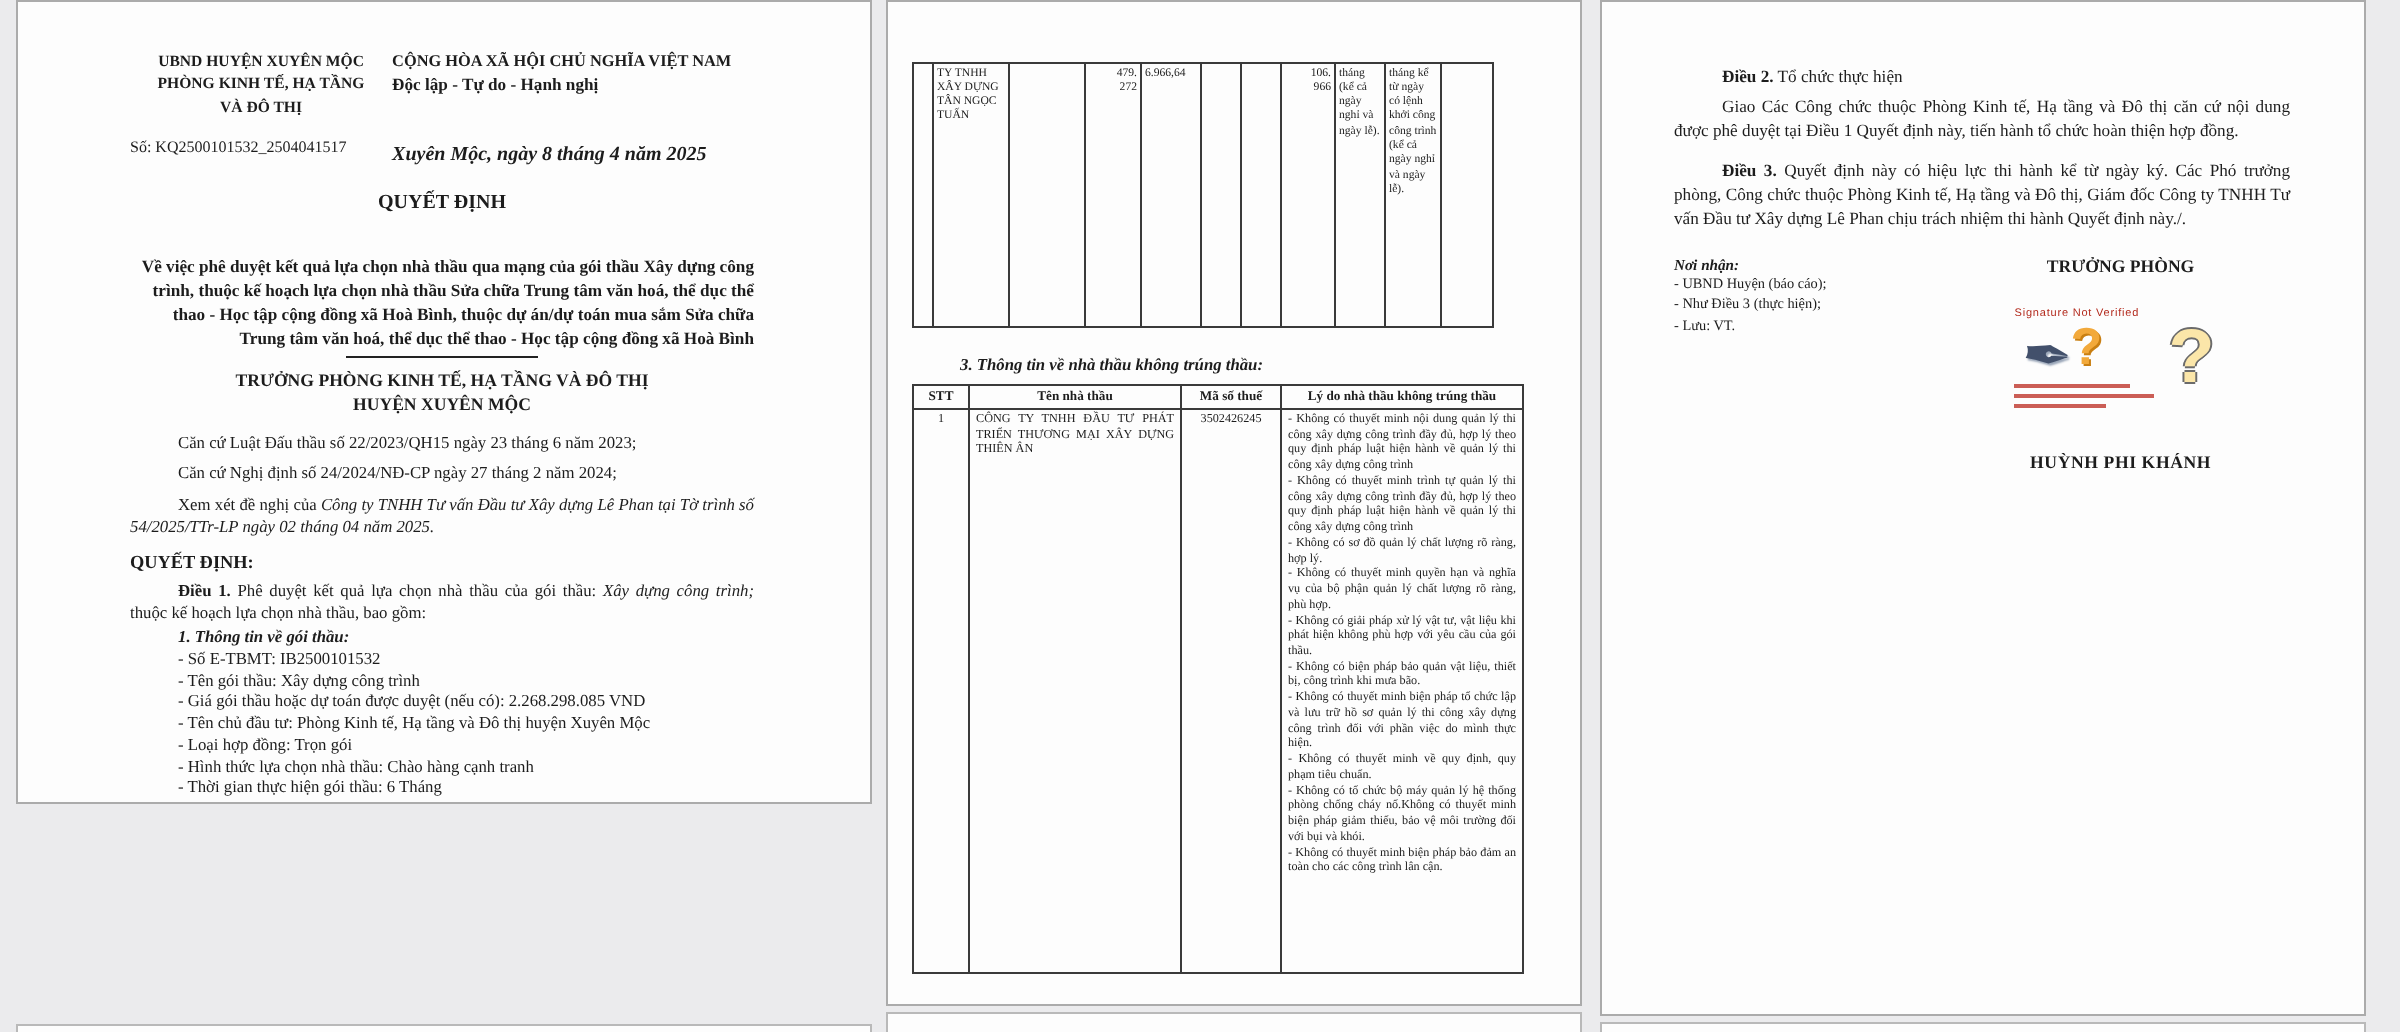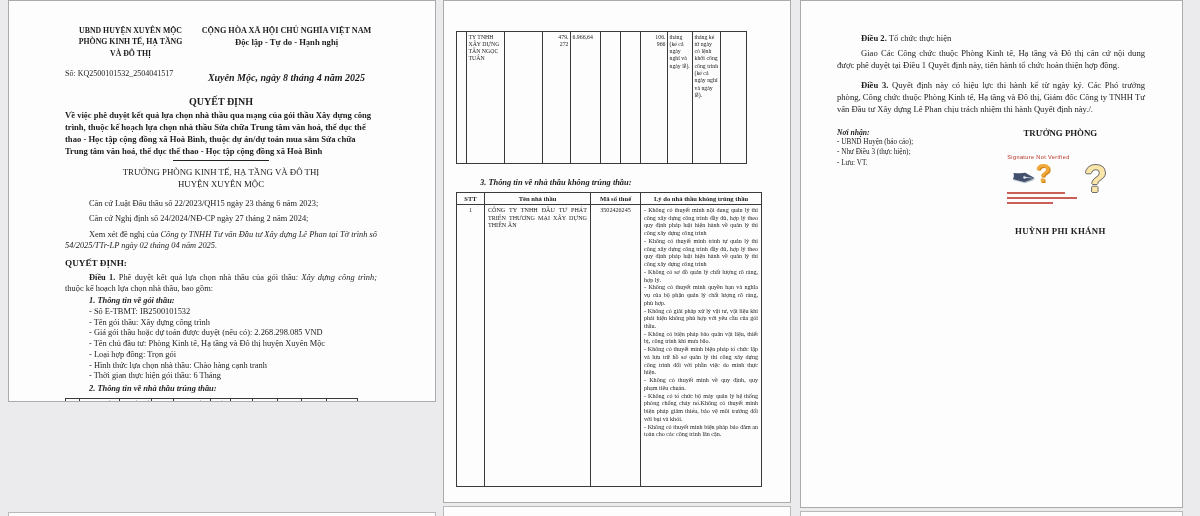--- a/index.html
+++ b/index.html
@@ -13,30 +13,30 @@
     position:absolute;top:0;background:#fdfdfd;
     border:1px solid #ababab;box-sizing:border-box;overflow:hidden;
   }
   #page1{left:8px;width:428px;height:402px;padding:24px 58px 0 56px;}
   #page2{left:443px;width:348px;height:503px;padding:30px 28px 0 12px;}
   #page3{left:800px;width:383px;height:508px;padding:28px 37px 0 36px;}
   .stub{position:absolute;background:#fdfdfd;border:1px solid #b9b9b9;box-sizing:border-box;}
   
   .hdr{display:flex;}
   .hdr-left{width:42%;text-align:center;}
-  .hdr-right{width:58%;text-align:center;}
+  .hdr-right{width:58%;}
   .org{font-weight:bold;font-size:7.8px;line-height:1.45;}
   .nat1{font-weight:bold;font-size:8.2px;line-height:1.4;}
   .nat2{font-weight:bold;font-size:8.6px;line-height:1.4;}
   .doc-no{font-size:8px;text-align:left;margin-top:10px;}
   .place-date{font-style:italic;font-size:10px;margin-top:23px;font-weight:bold;}
   .doc-title{font-weight:bold;font-size:10px;text-align:center;margin-top:13px;}
-  .doc-subtitle{font-weight:bold;font-size:8.6px;line-height:1.4;text-align:left;margin-top:2px;}
+  .doc-subtitle{font-weight:bold;font-size:8.6px;line-height:1.4;text-align:right;margin-top:20px;}
   .mid-rule{width:96px;border:none;border-top:1px solid #222;margin:3px auto 6px auto;}
-  .authority{font-weight:normal;font-size:8.8px;line-height:1.35;text-align:center;}
+  .authority{font-weight:bold;font-size:8.8px;line-height:1.35;text-align:center;}
   .para{font-size:8.4px;line-height:1.32;text-align:justify;text-indent:24px;margin-top:4px;}
   .decides{font-weight:bold;font-size:9.2px;margin:7px 0 3px 0;}
   .sec-head{font-weight:bold;font-style:italic;font-size:8.4px;line-height:1.3;padding-left:24px;margin-top:2px;}
   .bullet{font-size:8.4px;line-height:1.28;padding-left:24px;}
   table{border-collapse:collapse;table-layout:fixed;}
   #t1{width:292px;margin-top:3px;}
   #t1 th,#t1 td{border:1px solid #3a3a3a;padding:1px;vertical-align:top;overflow:hidden;}
   #t1 th{font-weight:bold;font-size:5.5px;line-height:1.25;text-align:center;}
   #t1 td{font-size:5.8px;line-height:1.3;text-align:center;height:13px;}
   #t1 td.al{text-align:left;}

